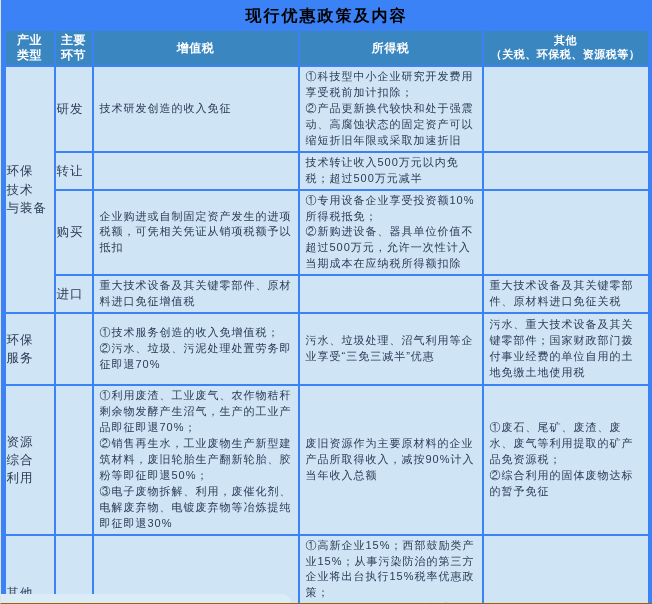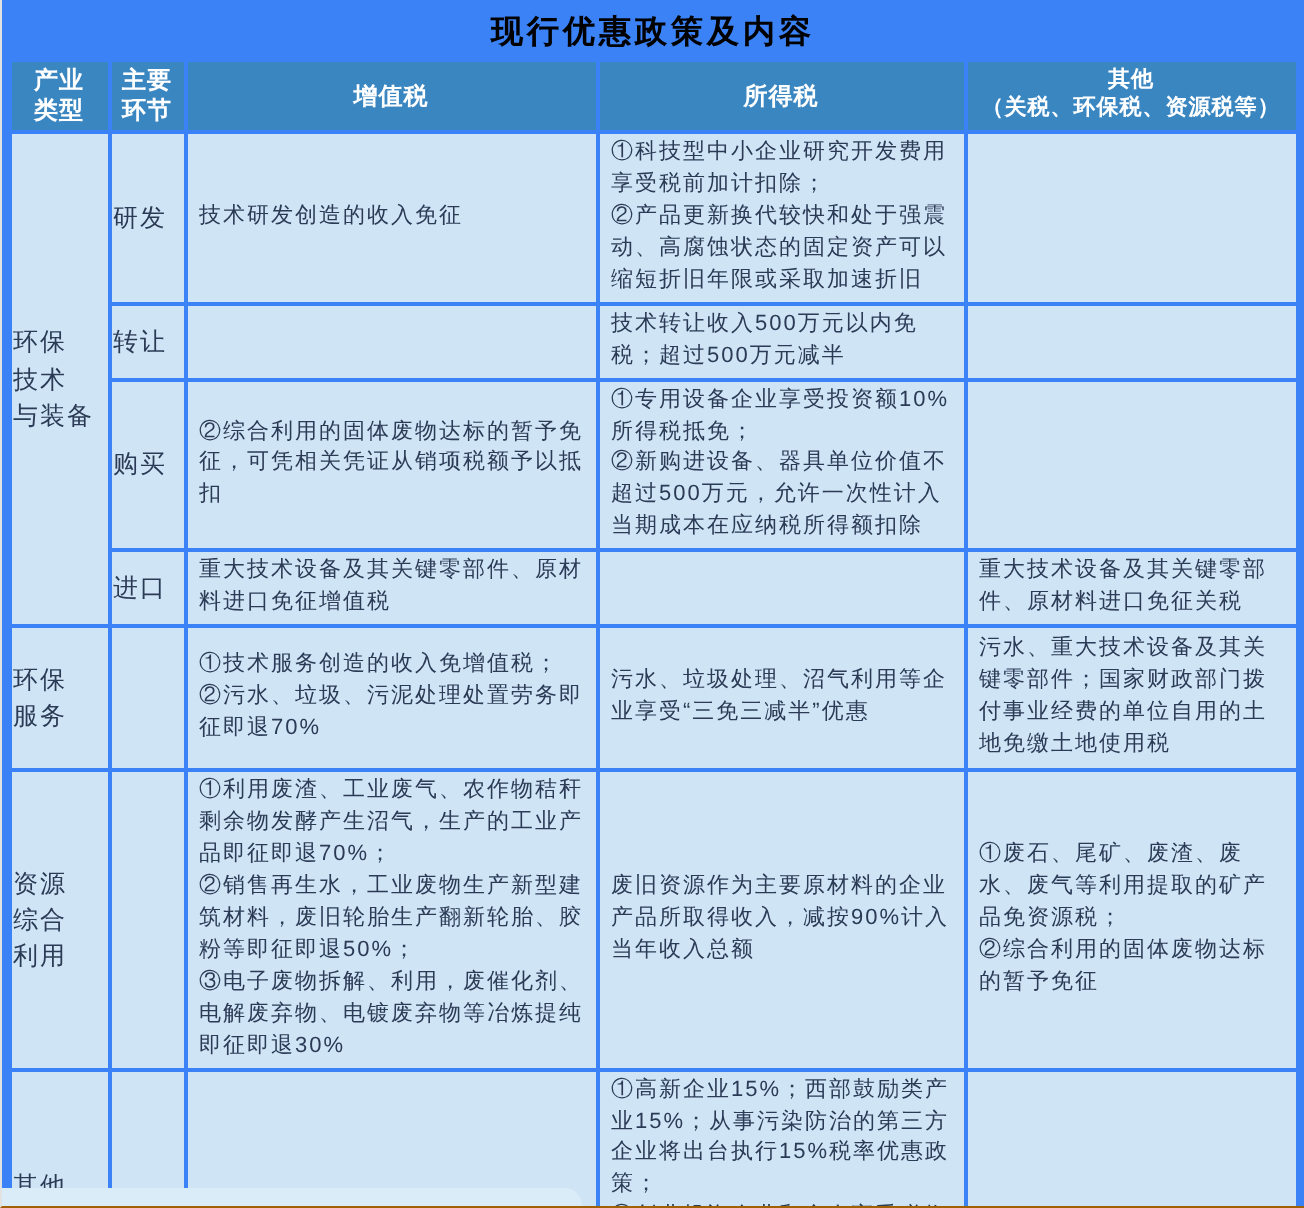--- a/index.html
+++ b/index.html
@@ -112,21 +112,21 @@
         <td></td>
       </tr>
       <tr style="height:32px">
         <td class="label">转让</td>
         <td></td>
         <td>技术转让收入500万元以内免税；超过500万元减半</td>
         <td></td>
       </tr>
       <tr style="height:78px">
         <td class="label">购买</td>
-        <td>②综合利用的固体废物达标的暂予免征，可凭相关凭证从销项税额予以抵扣</td>
+        <td>企业购进或自制固定资产发生的进项税额，可凭相关凭证从销项税额予以抵扣</td>
         <td>①专用设备企业享受投资额10%所得税抵免；
 ②新购进设备、器具单位价值不超过500万元，允许一次性计入当期成本在应纳税所得额扣除</td>
         <td></td>
       </tr>
       <tr style="height:28px">
         <td class="label">进口</td>
         <td>重大技术设备及其关键零部件、原材料进口免征增值税</td>
         <td></td>
         <td>重大技术设备及其关键零部件、原材料进口免征关税</td>
       </tr>

